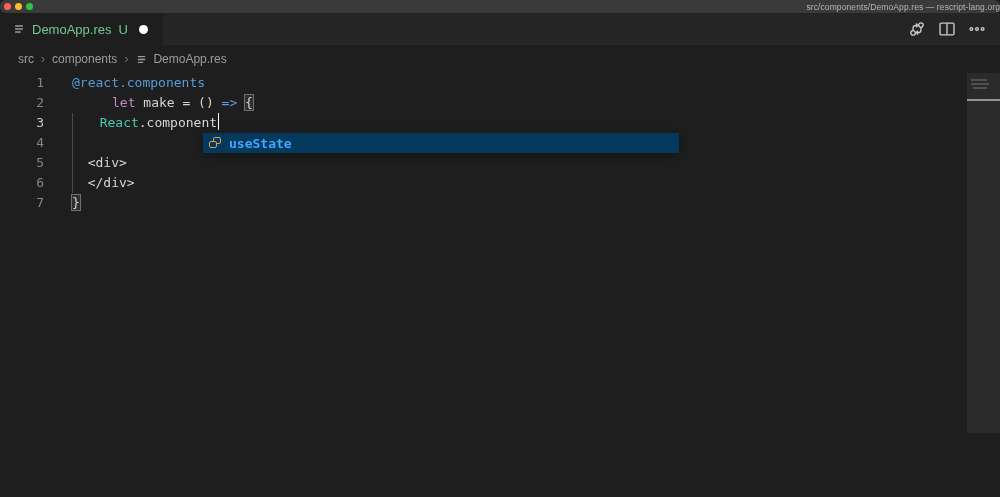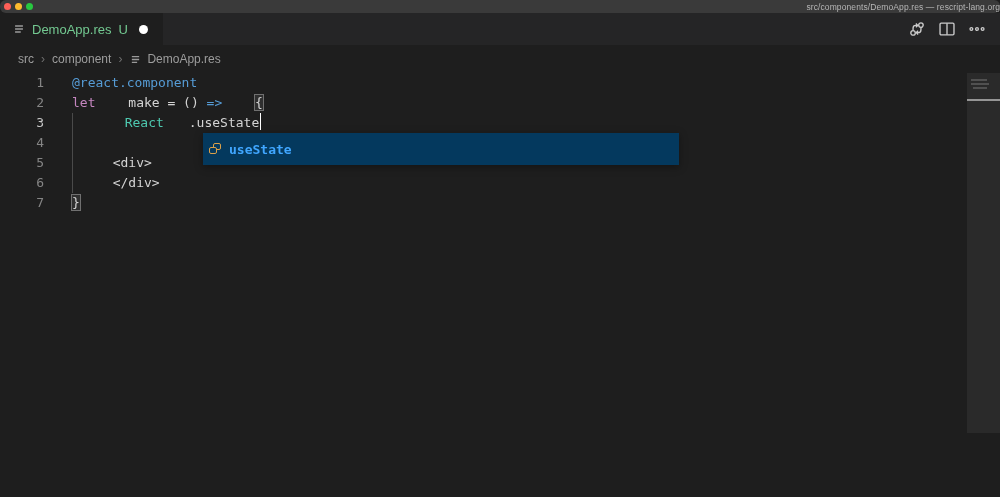--- a/index.html
+++ b/index.html
@@ -36,34 +36,34 @@
   .crumb { cursor:pointer; }
   .crumb-sep { color:#6f6f6f; font-size:12px; }
   .crumb-file { display:flex; align-items:center; gap:5px; }
 
   
   .editor { position:relative; height:424px; font-family:"DejaVu Sans Mono", monospace; font-size:13px; }
   .code-line { display:flex; height:20px; line-height:20px; }
   .gutter { width:44px; text-align:right; color:#858585; flex:none; }
   .code-line.active .gutter { color:#c6c6c6; }
   .code-text { padding-left:28px; white-space:pre; color:var(--c-fg); }
-  .s-decorator{ color:var(--c-decorator);} .s-keyword{ color:var(--c-keyword);}
-  .s-type{ color:var(--c-type);padding-left:12px;} .s-fg{ color:var(--c-fg);margin-left:25px;} .s-arrow{ color:var(--c-decorator);}
+  .s-decorator{ color:var(--c-decorator);} .s-keyword{ color:var(--c-keyword);margin-left:40px;}
+  .s-type{ color:var(--c-type);padding-left:12px;} .s-fg{ color:var(--c-fg);} .s-arrow{ color:var(--c-decorator);}
   .s-bracket{ color:var(--c-fg); outline:1px solid rgba(140,140,140,.75); background:rgba(110,110,110,.22); }
   .cursor { display:inline-block; width:1.5px; height:17px; background:#ffffff; vertical-align:text-bottom; margin-left:.5px; }
   .indent-guide { position:absolute; left:72px; top:40px; width:1px; height:80px; background:#4a4a4a; }
 
   
   .minimap { position:absolute; right:0; top:0; width:33px; height:360px; background:rgba(255,255,255,.055); }
   .mm-cursorline { position:absolute; left:0; right:0; top:26px; height:2px; background:rgba(255,255,255,.5); }
   .mm-mark { position:absolute; height:2px; background:rgba(180,180,180,.28); }
 
   
   .suggest { position:absolute; left:203px; top:60px; width:476px; background:#252526; box-shadow:0 2px 8px rgba(0,0,0,.35); }
-  .suggest-row { display:flex; align-items:center; height:32px; padding-left:4px; cursor:pointer; }
+  .suggest-row { display:flex; align-items:center; height:20px; padding-left:4px; cursor:pointer; }
   .suggest-row.selected { background:var(--c-selbg); }
   .sym-icon { position:relative; width:16px; height:16px; flex:none; }
   .sym-icon i { position:absolute; border:1.3px solid var(--c-orange); border-radius:2px; }
   .sym-icon .back { left:6px; top:2px; width:8px; height:7px; }
   .sym-icon .front { left:2px; top:6px; width:8px; height:7px; background:#252526; }
   .suggest-row.selected .sym-icon .front { background:var(--c-selbg); }
   .suggest-label { font-family:"DejaVu Sans Mono", monospace; font-size:13px; margin-left:6px; color:var(--c-fg); font-weight:bold; }
   .suggest-label .m { color:var(--c-match); }
 
   
@@ -112,43 +112,43 @@
         <circle class="fill action-icon" cx="3" cy="8" r="1.2"></circle>
         <circle class="fill action-icon" cx="8" cy="8" r="1.2"></circle>
         <circle class="fill action-icon" cx="13" cy="8" r="1.2"></circle>
       </svg>
     </div>
   </div>
 
   <div class="breadcrumbs" id="breadcrumbs">
       <span class="crumb"><span>src</span></span>
       <span class="crumb-sep">›</span>
-      <span class="crumb"><span>component</span></span>
+      <span class="crumb"><span>components</span></span>
       <span class="crumb-sep">›</span>
       <span class="crumb crumb-file">
         <svg width="13" height="13" viewBox="0 0 16 16" style="display: block;">
     <path class="icon-lines" d="M3.5 4.5h9M3.5 8h9M3.5 11.5h6.5" fill="none"></path>
   </svg>
         <span>DemoApp.res</span>
       </span>
     </div>
 
   <div class="editor">
     <div id="code-lines">
         <div class="code-line">
           <div class="gutter">1</div>
-          <div class="code-text"><span class="s-decorator">@react.component</span></div>
+          <div class="code-text"><span class="s-decorator">@react.components</span></div>
         </div>
         <div class="code-line">
           <div class="gutter">2</div>
           <div class="code-text"><span class="s-keyword">let</span><span class="s-fg"> make = () </span><span class="s-arrow">=&gt;</span><span class="s-fg"> </span><span class="s-bracket">{</span></div>
         </div>
         <div class="code-line active">
           <div class="gutter">3</div>
-          <div class="code-text"><span class="s-fg">  </span><span class="s-type">React</span><span class="s-fg">.useState</span><span class="cursor"></span></div>
+          <div class="code-text"><span class="s-fg">  </span><span class="s-type">React</span><span class="s-fg">.component</span><span class="cursor"></span></div>
         </div>
         <div class="code-line">
           <div class="gutter">4</div>
           <div class="code-text"></div>
         </div>
         <div class="code-line">
           <div class="gutter">5</div>
           <div class="code-text"><span class="s-fg">  &lt;div&gt;</span></div>
         </div>
         <div class="code-line">

